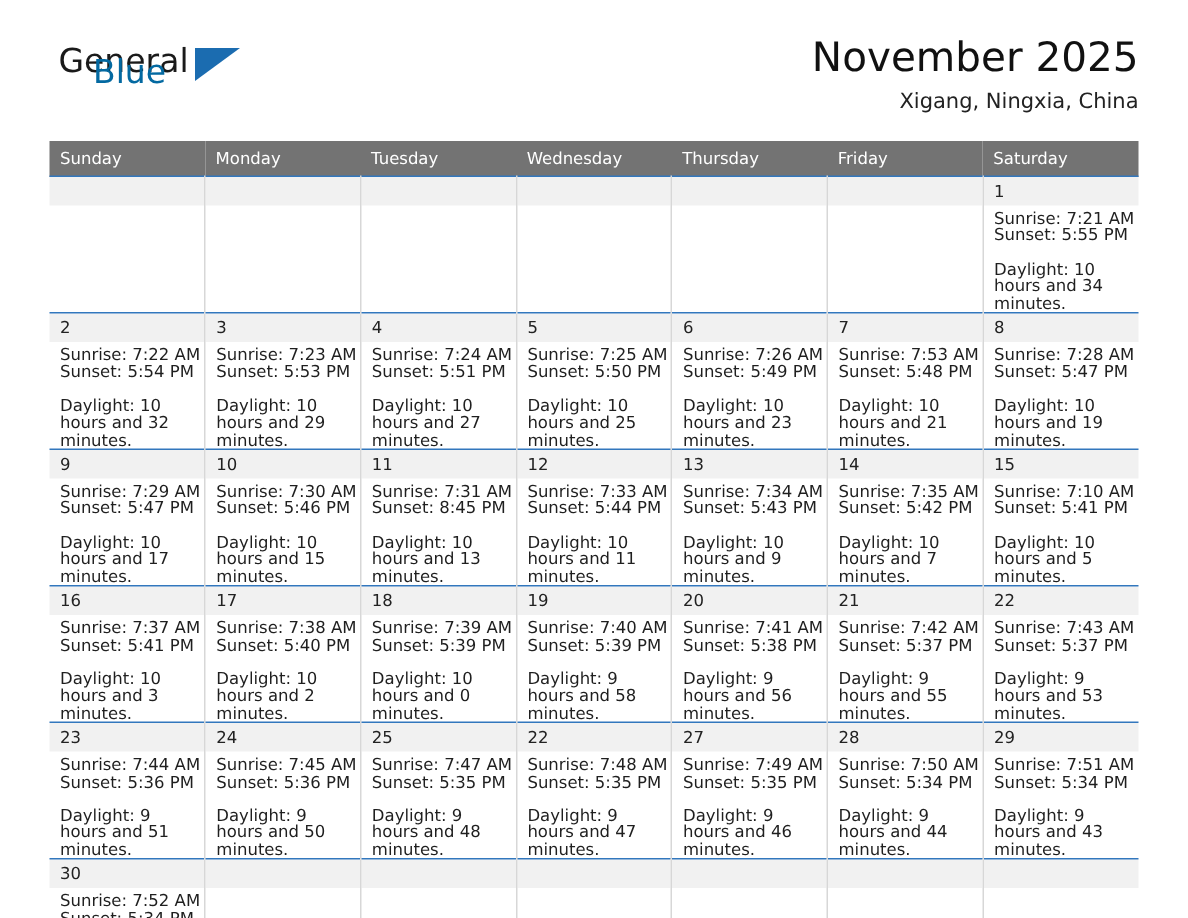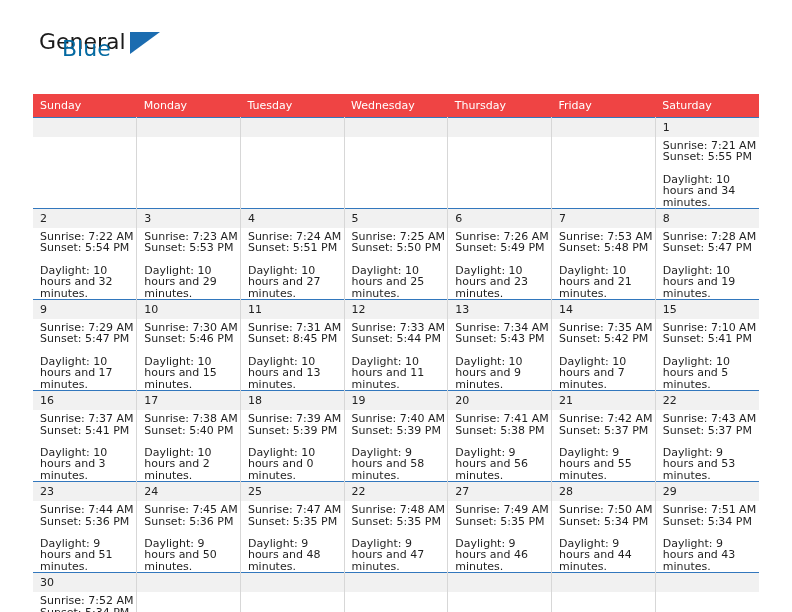--- a/index.html
+++ b/index.html
@@ -81,21 +81,21 @@
   }
 
   
   .calendar {
     margin-top: 5px;
     width: 726px;
     border-collapse: collapse;
     table-layout: fixed;
   }
   .calendar th {
-    background: #ef4444;
+    background: #737373;
     color: #ffffff;
     font-weight: normal;
     font-size: 11px;
     text-align: left;
     padding: 5px 0 5px 7px;
     border: none;
     font-family: "DejaVu Sans", sans-serif;
   }
   .calendar td {
     vertical-align: top;
@@ -146,20 +146,24 @@
 <div class="page">
 
   <div class="header">
 
     <div class="brand">
       <span class="brand-general">General</span>
       <span class="brand-triangle"></span>
       <span class="brand-blue">Blue</span>
     </div>
 
+    <div class="title-block">
+      <div class="title">November 2025</div>
+      <div class="subtitle">Xigang, Ningxia, China</div>
+    </div>
 
   </div>
 
   <table class="calendar">
     <thead>
       <tr>
         <th>Sunday</th>
         <th>Monday</th>
         <th>Tuesday</th>
         <th>Wednesday</th>

